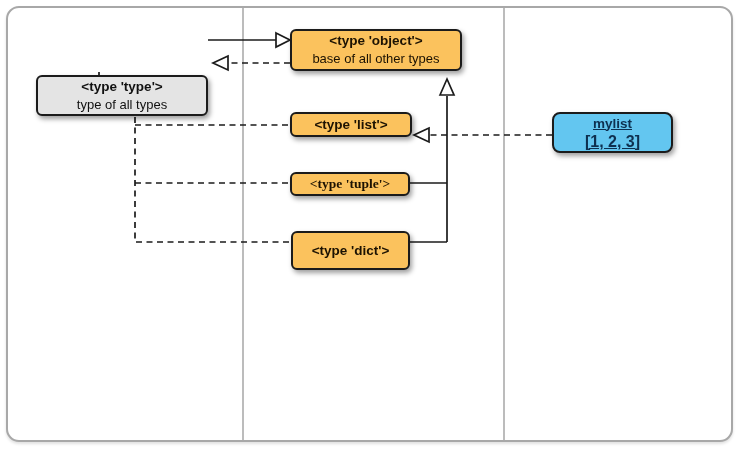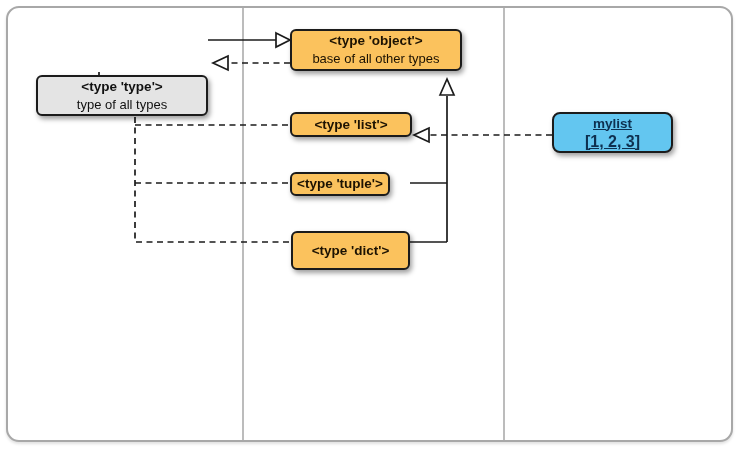--- a/index.html
+++ b/index.html
@@ -46,21 +46,21 @@
   .node .title    { font-weight: bold; font-size: 13.5px; white-space: nowrap; }
   .node .subtitle { font-weight: normal; font-size: 13px; white-space: nowrap; }
   .node.gray   { background: #e4e4e4; color: #111111; margin-top: 44px; }
   .node.orange { background: #fbc25d; color: #1c1202; }
   .node.blue   { background: #63c6f0; color: #0e3050; border-radius: 8px; text-decoration: underline; }
   .node.blue .subtitle { font-weight: bold; font-size: 16px; }
 
   .n-type   { left: 36px;  top: 31px;  width: 172px; height: 41px; }
   .n-object { left: 290px; top: 29px;  width: 172px; height: 42px; }
   .n-list   { left: 290px; top: 112px; width: 122px; height: 25px; }
-  .n-tuple  { left: 290px; top: 172px; width: 100px; height: 24px; }
+  .n-tuple  { left: 290px; top: 172px; width: 120px; height: 24px; font-family: Liberation Serif, serif; }
   .n-dict   { left: 291px; top: 231px; width: 119px; height: 39px; }
   .n-mylist { left: 552px; top: 112px; width: 121px; height: 41px; }
 
   .connectors line, .connectors polyline {
     stroke: #1b1b1b; stroke-width: 1.7; fill: none;
   }
   .connectors .dashed { stroke-dasharray: 6 4.5; }
   .connectors polygon {
     fill: #ffffff; stroke: #1b1b1b; stroke-width: 1.7;
     stroke-linejoin: miter;

